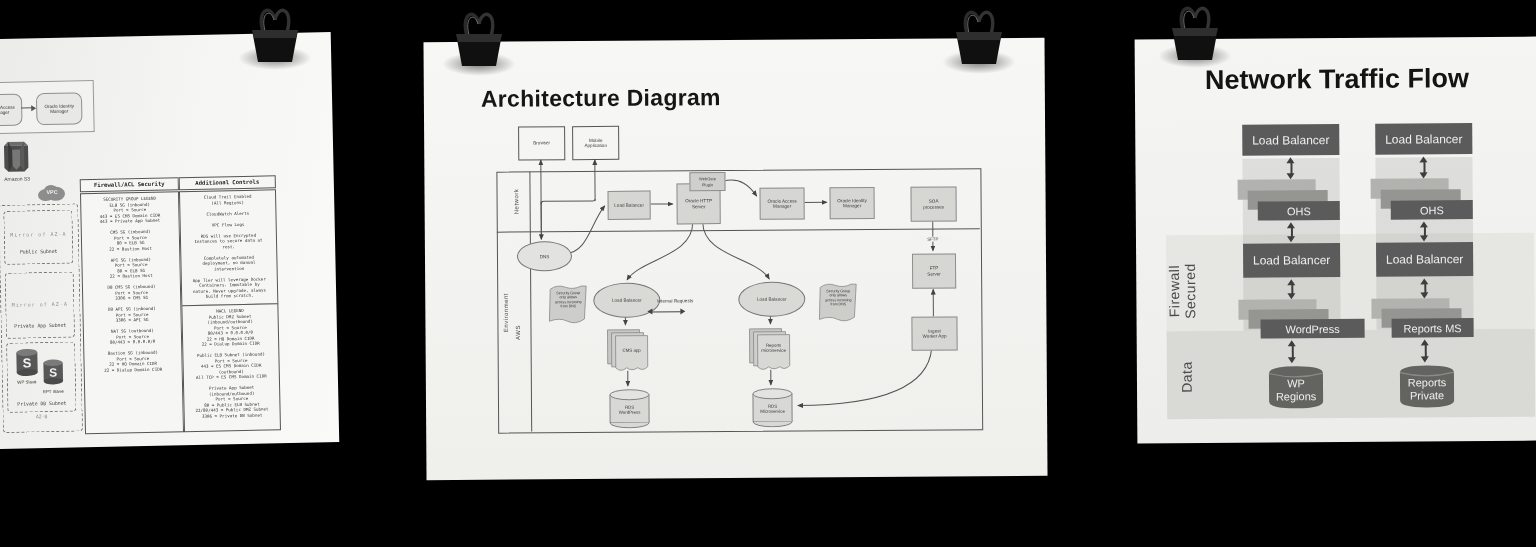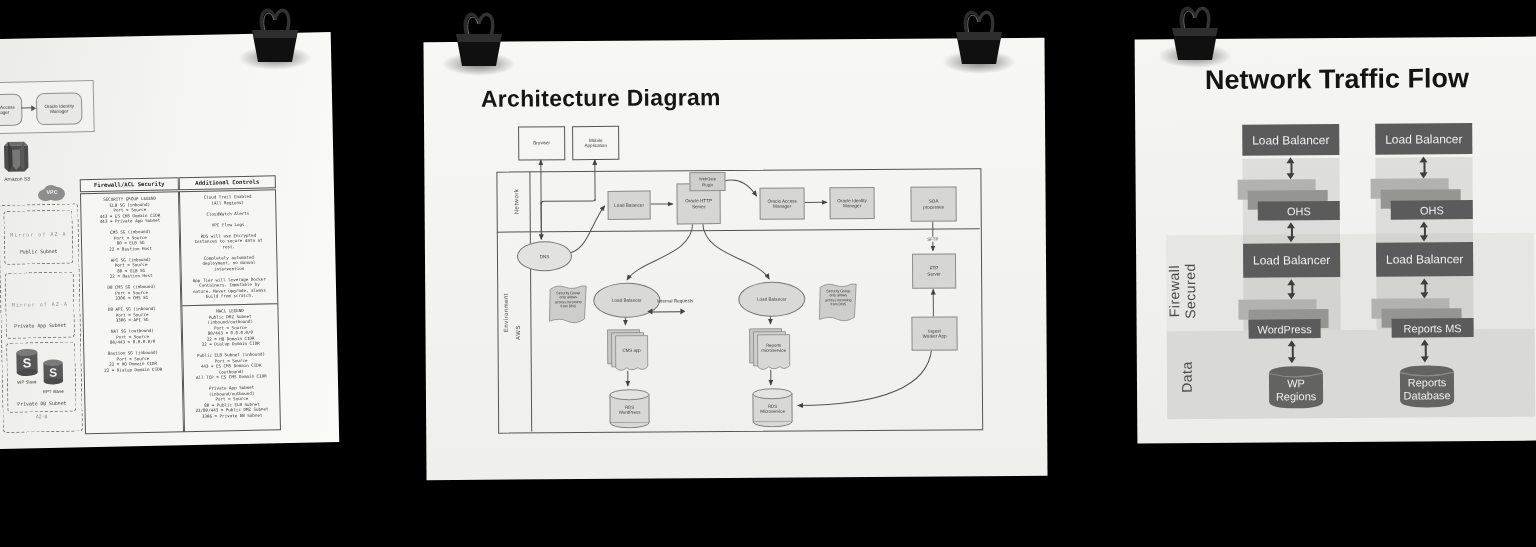--- a/index.html
+++ b/index.html
@@ -371,21 +371,21 @@
         <div class="shaft"></div>
       </div>
     <div class="darkbox" style="left:107px;top:205px;width:97px;height:34px;">
       <span>Load Balancer</span>
       </div>
     <div class="varrow" style="left:151px;top:241px;height:20px;">
         <div class="shaft"></div>
       </div>
     <div class="layer" style="left:102px;top:261px;width:78px;height:20px;background:#b2b2af;"></div>
     <div class="layer" style="left:112px;top:271px;width:80px;height:19px;background:#959592;"></div>
-    <div class="darkbox" style="left:112px;top:281px;width:72px;height:19px;font-size:11px;">
+    <div class="darkbox" style="left:124px;top:281px;width:104px;height:19px;font-size:11px;">
       <span>WordPress</span>
       </div>
     <div class="varrow" style="left:151px;top:302px;height:23px;">
         <div class="shaft"></div>
       </div>
     <div class="abs" style="left:130px;top:327px;width:58px;height:44px;">
       <svg width="58" height="44" viewBox="0 0 58 44">
         <path d="M2,8 Q2,1 29,1 Q56,1 56,8 L56,36 Q56,43 29,43 Q2,43 2,36 Z" fill="#636360"></path>
         <path d="M2,8 Q29,15 56,8" fill="none" stroke="#8a8a87" stroke-width="1.2"></path>
       </svg>
@@ -420,21 +420,21 @@
       </div>
     <div class="varrow" style="left:284px;top:302px;height:23px;">
         <div class="shaft"></div>
       </div>
     <div class="abs" style="left:261px;top:327px;width:58px;height:44px;">
       <svg width="58" height="44" viewBox="0 0 58 44">
         <path d="M2,8 Q2,1 29,1 Q56,1 56,8 L56,36 Q56,43 29,43 Q2,43 2,36 Z" fill="#636360"></path>
         <path d="M2,8 Q29,15 56,8" fill="none" stroke="#8a8a87" stroke-width="1.2"></path>
       </svg>
       <div class="tinytext" style="left:0;top:12px;width:58px;font-size:11px;line-height:13px;color:#efefef;">Reports
-Database</div>
+Private</div>
     </div>
   </div>
 
   <div class="clipshadow" style="left:238px;top:46px;"></div>
   <div class="clipshadow" style="left:442px;top:52px;"></div>
   <div class="clipshadow" style="left:942px;top:50px;"></div>
   <div class="clipshadow" style="left:1158px;top:44px;"></div>
 
   <div class="clip" style="left:246px;top:-2px;">
     <svg width="58" height="66" viewBox="0 0 58 66">

